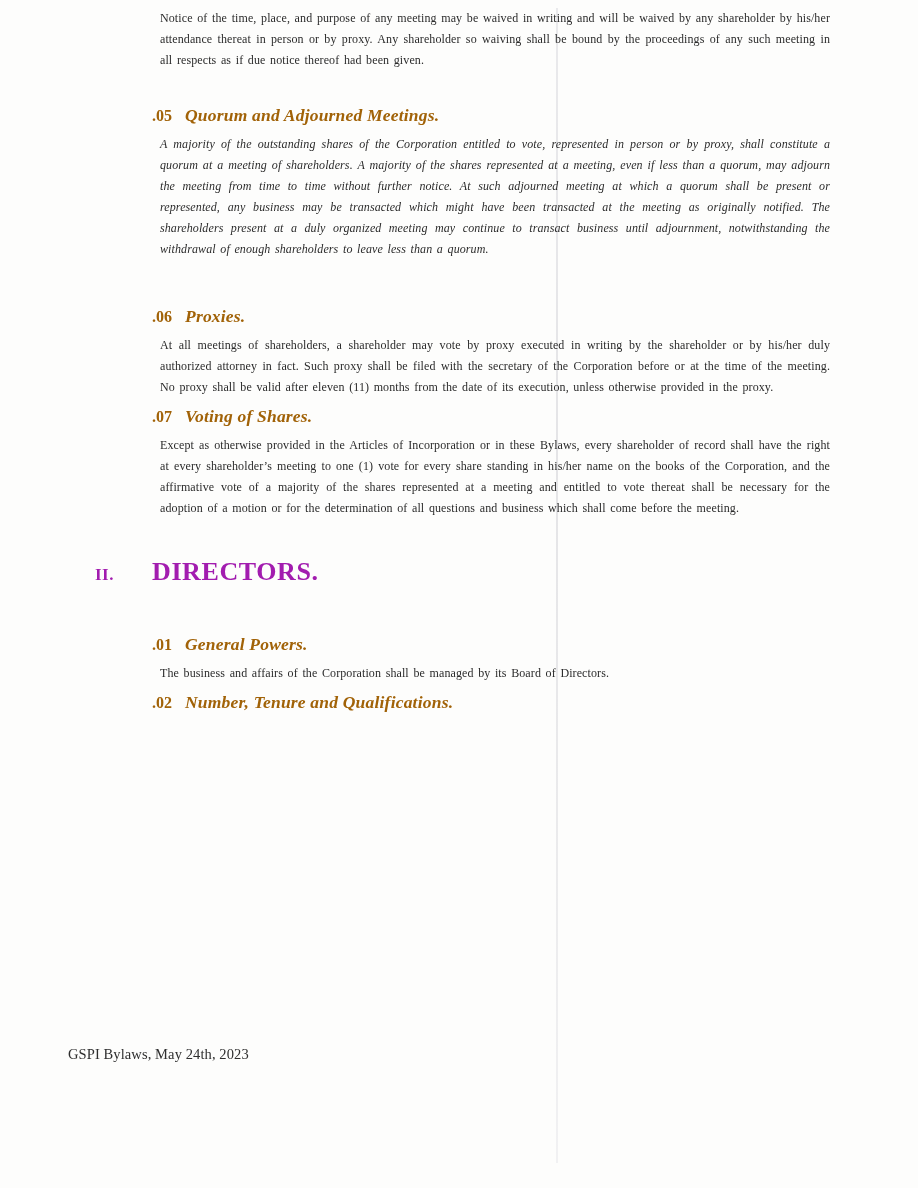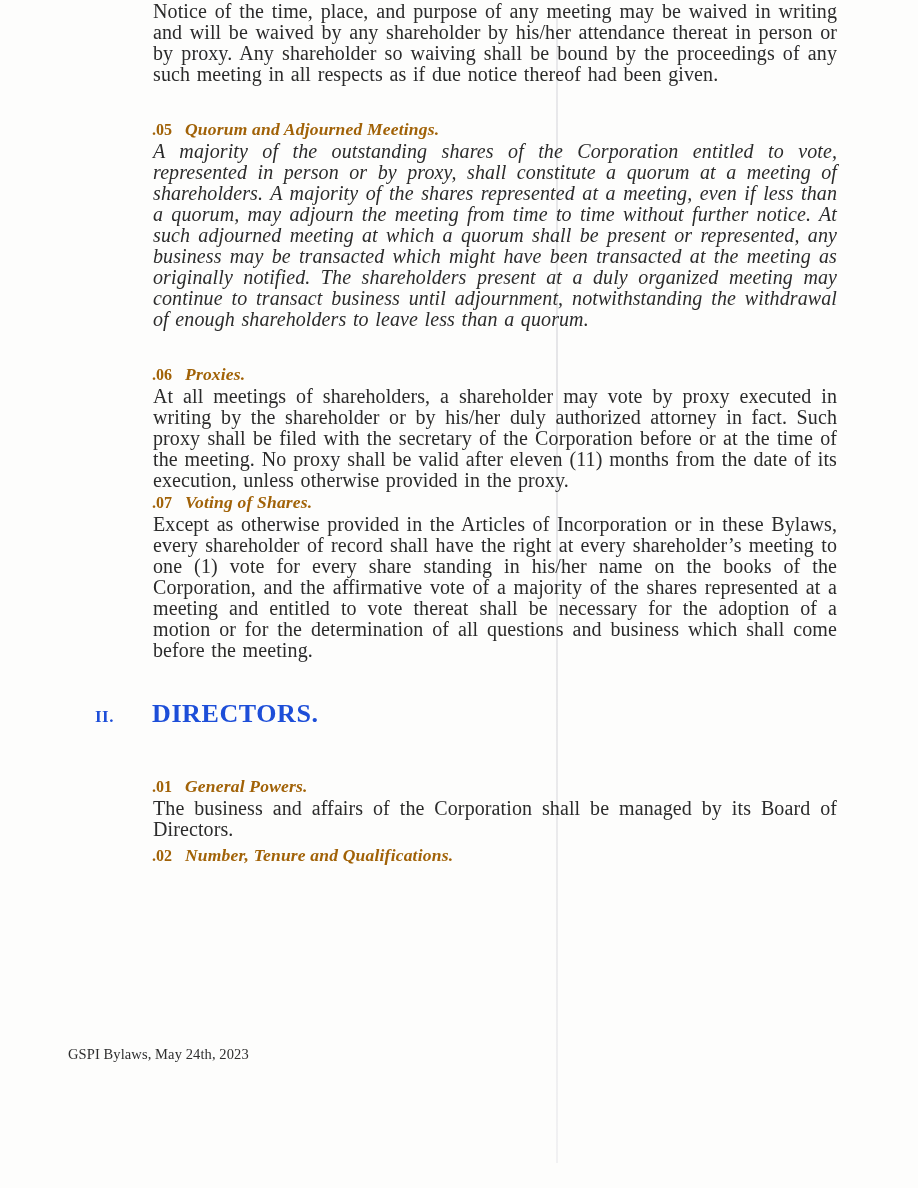--- a/index.html
+++ b/index.html
@@ -26,22 +26,22 @@
     background: linear-gradient(to bottom, #e6e6e9 0%, #e0e0e3 40%, #e8e8ea 75%, #efeff1 100%);
     opacity: 0.85;
   }
   .content {
     position: absolute;
     left: 152px;
     top: 0;
     width: 686px;
   }
   p.body {
-    margin: 1px;
-    font-size: 20px;
+    margin: 8px;
+    font-size: 12px;
     line-height: 21px;
     text-align: justify;
     letter-spacing: 0.1px;
     word-spacing: 1.5px;
   }
   .intro {
     margin-top: 88px;
   }
   .sec-heading {
     margin: 0;
@@ -54,30 +54,30 @@
     font-style: normal;
     margin-right: 13px;
     font-size: 16px;
   }
   .sec-heading .sec-title {
     font-style: italic;
     letter-spacing: 0.2px;
   }
   .h-05 { margin-top: 34px; }
   .b-05 { margin-top: 26px; font-style: italic; }
-  .h-06 { margin-top: 34px; }
+  .h-06 { margin-top: 46px; }
   .b-06 { margin-top: 26px; }
   .h-07 { }
   .b-07 { margin-top: 24px; }
 
   .article-heading {
     margin: 38px 0 0 -57px;
     display: flex;
     align-items: baseline;
-    color: #1d4ed8;
+    color: #a21caf;
   }
   .article-numeral {
     width: 57px;
     font-size: 17px;
     font-weight: bold;
     letter-spacing: 0.5px;
   }
   .article-title {
     font-size: 26px;
     font-weight: bold;

